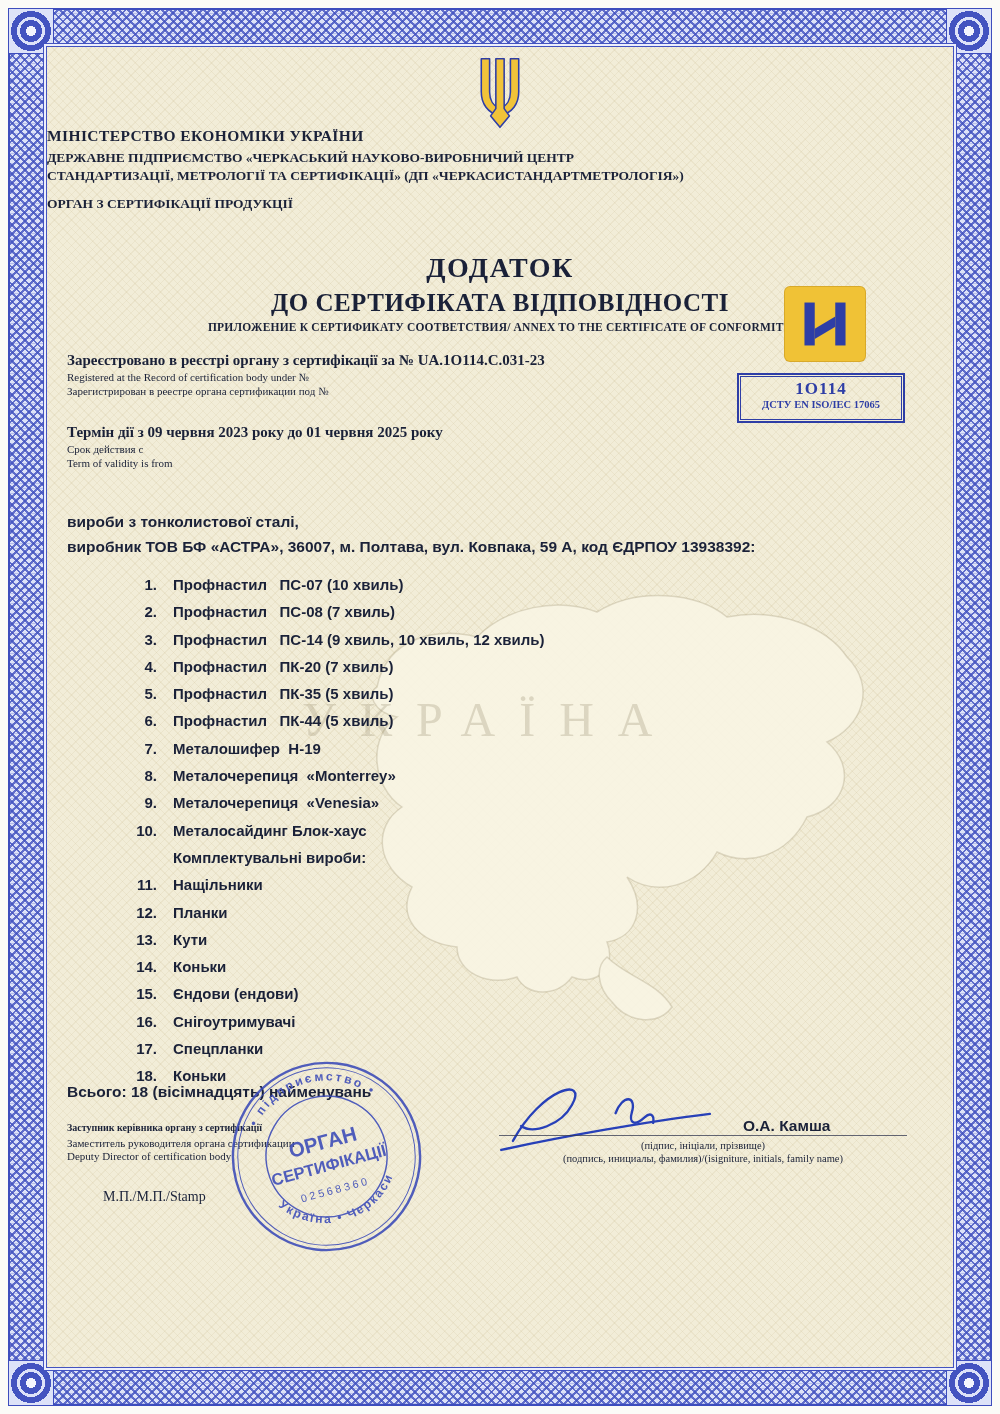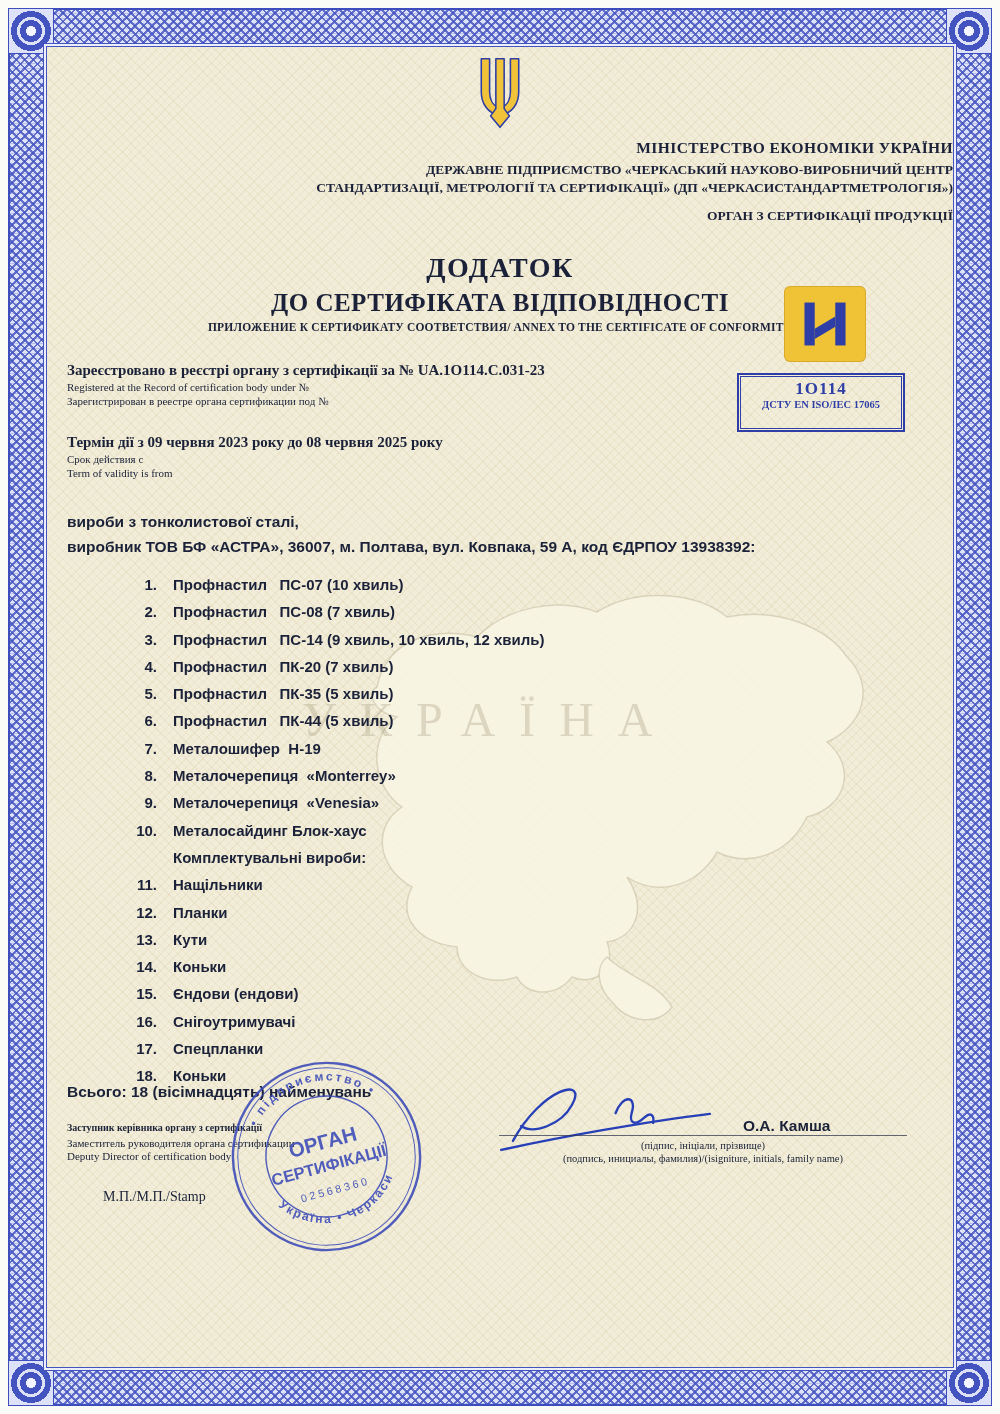--- a/index.html
+++ b/index.html
@@ -26,43 +26,43 @@
       repeating-linear-gradient(-45deg, rgba(203,188,146,.18) 0 1px, transparent 1px 6px);
     border:1px solid #4353c0;box-shadow:0 0 0 2px #eceefb, 0 0 0 3px #4353c0;}
 
   
   .wm-map{position:absolute;left:270px;top:440px;width:600px;height:600px;opacity:.9;pointer-events:none;}
   .wm-text{position:absolute;left:255px;top:645px;font-size:48px;font-weight:normal;
     letter-spacing:24px;color:rgba(156,146,116,.30);white-space:nowrap;pointer-events:none;}
 
   
   .emblem{position:absolute;top:8px;left:50%;transform:translateX(-50%);width:52px;height:74px;}
-  .org-header{position:absolute;top:92px;left:0;width:100%;text-align:right;font-weight:bold;}
+  .org-header{position:absolute;top:80px;left:0;width:100%;text-align:left;font-weight:bold;}
   .org-line1{font-size:15.5px;letter-spacing:.4px;margin-bottom:4px;}
   .org-line2,.org-line3{font-size:13.5px;line-height:17.5px;}
   .org-line4{font-size:13.5px;margin-top:12px;}
 
   .title-block{position:absolute;top:206px;left:0;width:100%;text-align:center;font-weight:bold;}
   .title-main{font-size:28px;line-height:30px;letter-spacing:1.5px;}
   .title-sub{font-size:25px;line-height:28px;margin-top:6px;letter-spacing:.5px;}
   .title-tr{font-size:11.5px;margin-top:4px;letter-spacing:.2px;}
 
   
   .reg-block{position:absolute;top:304px;left:20px;width:690px;}
   .validity-block{position:absolute;top:376px;left:20px;width:690px;}
-  .main-line{font-size:15px;font-weight:bold;line-height:19px;margin-top:10px;}
+  .main-line{font-size:15px;font-weight:bold;line-height:19px;}
   .sub-line{font-size:11px;line-height:13px;margin-top:1px;}
   .reg-block .sub-line:first-of-type, .validity-block .sub-line:first-of-type{margin-top:5px;}
 
   
   .accred-mark{position:absolute;top:240px;right:88px;width:80px;height:74px;background:#f0c236;
     border-radius:5px;display:flex;align-items:center;justify-content:center;box-shadow:0 0 0 1px #d8a92a;}
   .accred-code{position:absolute;top:326px;right:48px;width:160px;border:2px solid #2e3ea6;
     box-shadow:inset 0 0 0 1px #f2edd8, inset 0 0 0 2px #2e3ea6;
-    padding:4px 2px 19px;text-align:center;color:#2e3ea6;}
+    padding:4px 2px 10px;text-align:center;color:#2e3ea6;}
   .accred-code .code{font-size:17px;font-weight:bold;letter-spacing:1px;line-height:19px;}
   .accred-code .std{font-size:10.5px;font-weight:bold;line-height:13px;}
   .product-block{position:absolute;top:462px;left:20px;width:820px;
     font-family:"Liberation Sans",sans-serif;font-size:15.5px;font-weight:bold;line-height:25px;}
   .items-list{position:absolute;top:524px;left:76px;width:760px;
     font-family:"Liberation Sans",sans-serif;font-size:15px;font-weight:bold;}
   .item-row{display:flex;line-height:27.3px;}
   .item-num{width:34px;text-align:right;flex:0 0 34px;}
   .item-text{margin-left:16px;white-space:pre-wrap;}
   .total-line{position:absolute;top:1036px;left:20px;font-family:"Liberation Sans",sans-serif;
@@ -145,21 +145,21 @@
       <div class="std">ДСТУ EN ISO/IEC 17065</div>
     </div>
 
     <div class="reg-block">
       <div class="main-line">Зареєстровано в реєстрі органу з сертифікації за № UA.1О114.С.031-23</div>
       <div class="sub-line">Registered at the Record of certification body under №</div>
       <div class="sub-line">Зарегистрирован в реестре органа сертификации под №</div>
     </div>
 
     <div class="validity-block">
-      <div class="main-line">Термін дії з 09 червня 2023 року  до  08 червня 2025 року</div>
+      <div class="main-line">Термін дії з 09 червня 2023 року  до  01 червня 2025 року</div>
       <div class="sub-line">Срок действия с</div>
       <div class="sub-line">Term of validity is from</div>
     </div>
 
     <div class="product-block">
       <div>вироби з тонколистової сталі,</div>
       <div>виробник ТОВ БФ «АСТРА», 36007, м. Полтава, вул. Ковпака, 59 А, код ЄДРПОУ 13938392:</div>
     </div>
 
     <div class="items-list">

